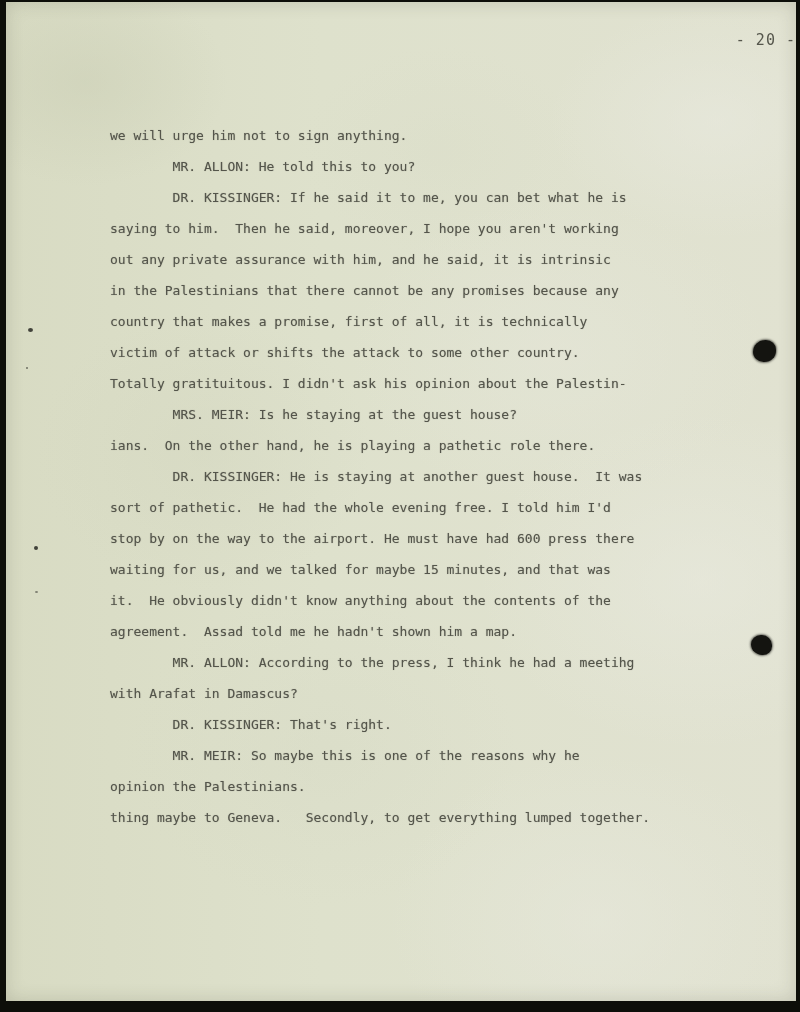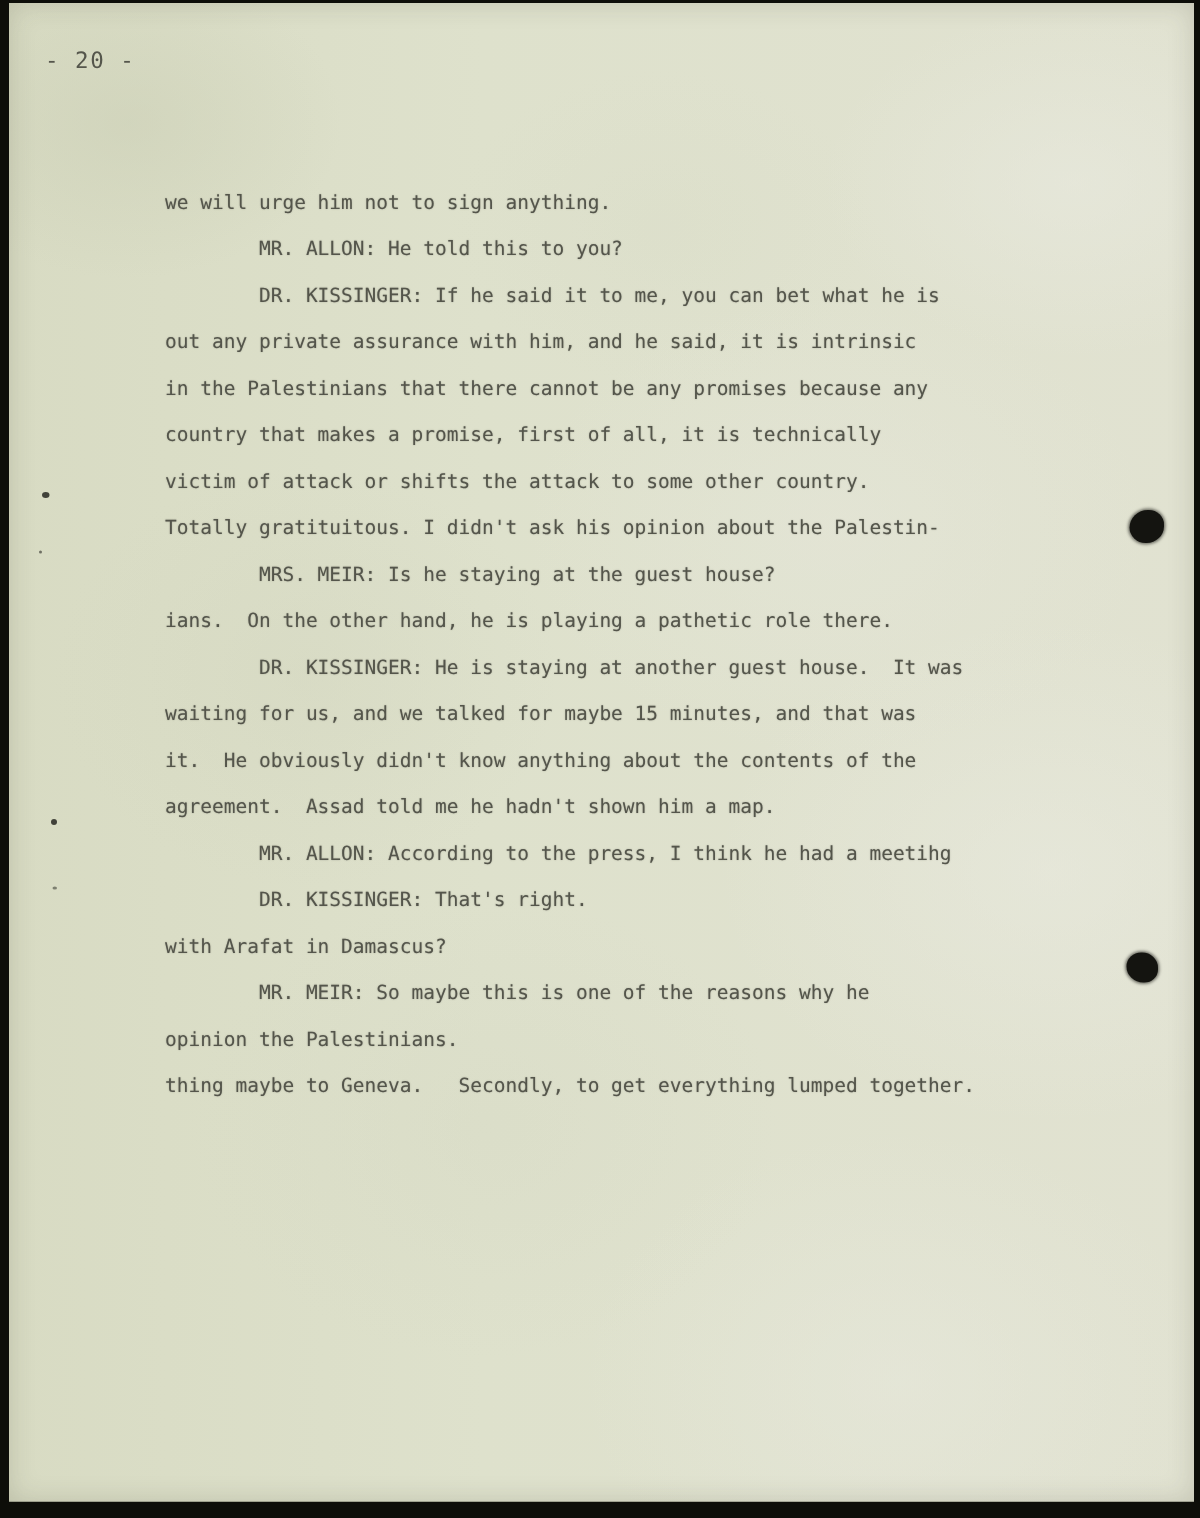--- a/index.html
+++ b/index.html
@@ -32,21 +32,21 @@
       radial-gradient(300px 240px at 75% 92%, rgba(232,233,222,0.50), transparent 70%),
       radial-gradient(200px 150px at 55% 15%, rgba(216,219,198,0.30), transparent 70%),
       linear-gradient(90deg, #d8dbc3, #dee1cc 40%, #e1e2d1);
     box-shadow: inset 0 0 18px rgba(60,62,45,0.18);
   }
   .page-number {
     position: absolute;
     left: 0;
     top: 29px;
     width: 100%;
-    text-align: left;
+    text-align: right;
     padding-left: 24px;
     box-sizing: border-box;
     font-size: 15px;
     letter-spacing: 1px;
     color: #55564c;
     white-space: pre;
   }
   .transcript {
     position: absolute;
     left: 104px;
@@ -97,34 +97,37 @@
 <body>
 
 <div class="paper">
 
   <div class="page-number">- 20 -</div>
 
   <div class="transcript">
     <div class="line">we will urge him not to sign anything.</div>
     <div class="line">        MR. ALLON: He told this to you?</div>
     <div class="line">        DR. KISSINGER: If he said it to me, you can bet what he is</div>
+    <div class="line">saying to him.  Then he said, moreover, I hope you aren't working</div>
     <div class="line">out any private assurance with him, and he said, it is intrinsic</div>
     <div class="line">in the Palestinians that there cannot be any promises because any</div>
     <div class="line">country that makes a promise, first of all, it is technically</div>
     <div class="line">victim of attack or shifts the attack to some other country.</div>
     <div class="line">Totally gratituitous. I didn't ask his opinion about the Palestin-</div>
     <div class="line">        MRS. MEIR: Is he staying at the guest house?</div>
     <div class="line">ians.  On the other hand, he is playing a pathetic role there.</div>
     <div class="line">        DR. KISSINGER: He is staying at another guest house.  It was</div>
+    <div class="line">sort of pathetic.  He had the whole evening free. I told him I'd</div>
+    <div class="line">stop by on the way to the airport. He must have had 600 press there</div>
     <div class="line">waiting for us, and we talked for maybe 15 minutes, and that was</div>
     <div class="line">it.  He obviously didn't know anything about the contents of the</div>
     <div class="line">agreement.  Assad told me he hadn't shown him a map.</div>
     <div class="line">        MR. ALLON: According to the press, I think he had a meetihg</div>
+    <div class="line">with Arafat in Damascus?</div>
     <div class="line">        DR. KISSINGER: That's right.</div>
-    <div class="line">with Arafat in Damascus?</div>
     <div class="line">        MR. MEIR: So maybe this is one of the reasons why he</div>
     <div class="line">opinion the Palestinians.</div>
     <div class="line">thing maybe to Geneva.   Secondly, to get everything lumped together.</div>
   </div>
 </div>
 
 <div class="blob top"></div>
 <div class="blob bottom"></div>
 <div class="speck s1"></div>
 <div class="speck s2"></div>

